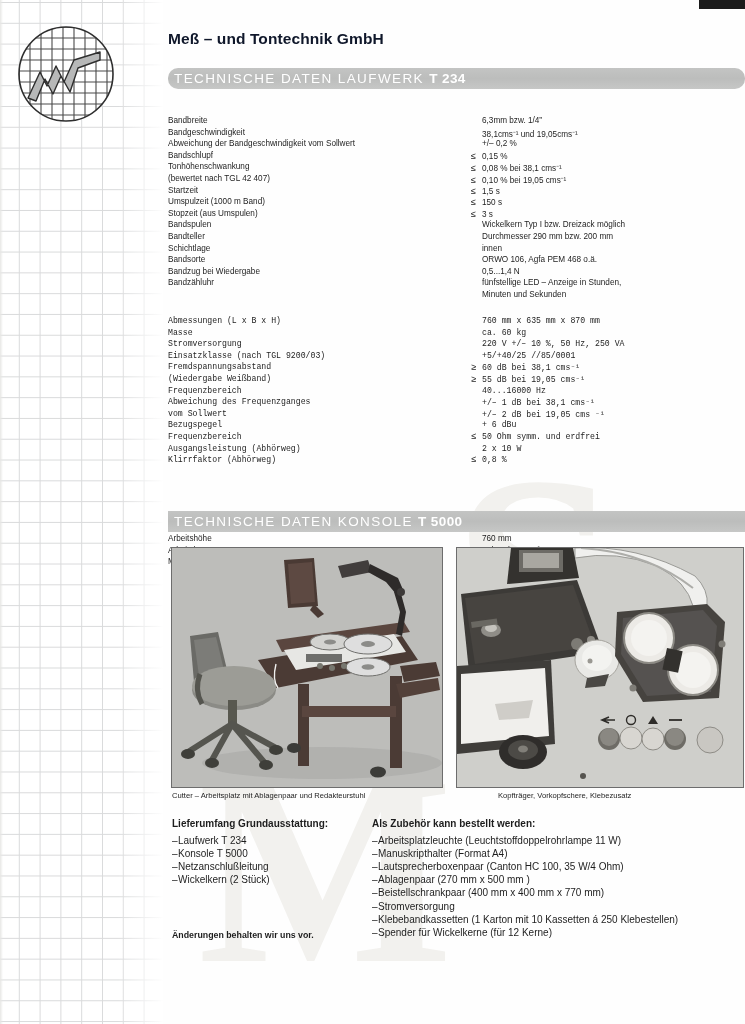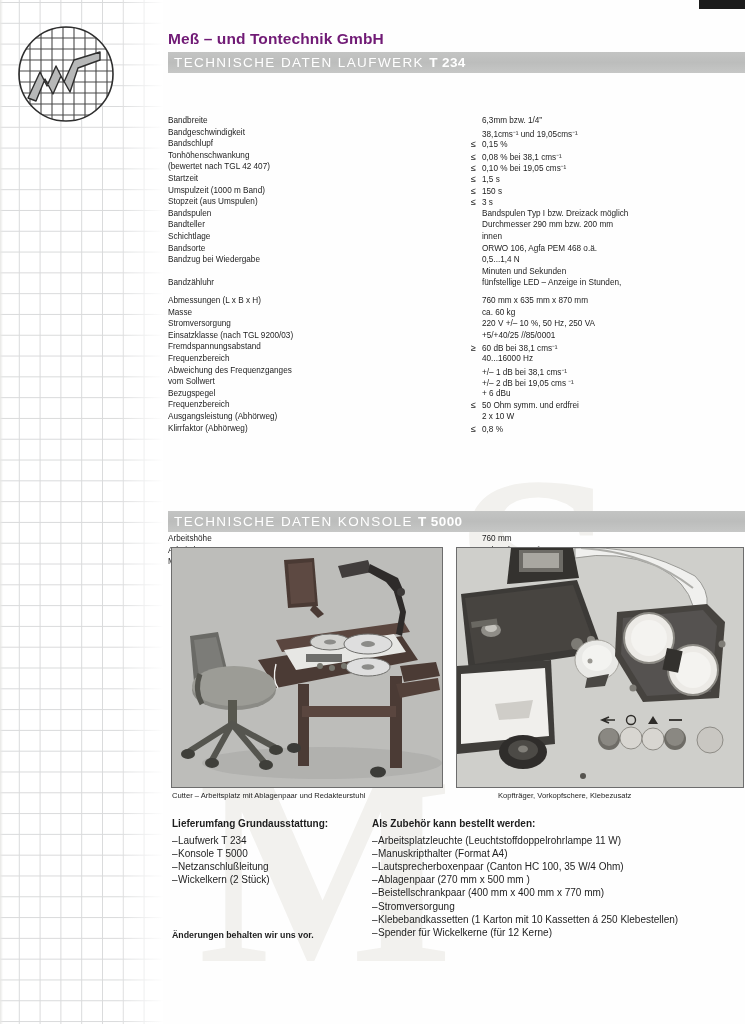--- a/index.html
+++ b/index.html
@@ -83,21 +83,21 @@
     top: 0;
     width: 577px;
     height: 1024px;
   }
 
   .company-title {
     position: absolute;
     left: 0; top: 30px;
     font-size: 15.5px;
     font-weight: 700;
-    color: #701a75;
+    color: #0f172a;
     letter-spacing: 0.1px;
   }
 
   
   .section-bar {
     position: absolute;
     left: 0;
     width: 577px;
     height: 21px;
     background: linear-gradient(to bottom, #c3c4c3 0%, #bcbdbc 50%, #c6c7c6 100%);
@@ -106,21 +106,21 @@
   .section-bar .bar-text {
     position: absolute;
     left: 6px; top: 3px;
     font-size: 13.5px;
     color: #ffffff;
     letter-spacing: 1.4px;
     white-space: nowrap;
   }
   .section-bar .bar-text b { font-weight: 700; letter-spacing: 0.4px; }
 
-  #bar-laufwerk { top: 52px; }
+  #bar-laufwerk { top: 68px; border-radius: 10px; }
   #bar-konsole  { top: 468px; margin-top: 43px; }
 
   
   .spec-block { position: absolute; left: 0; width: 577px; }
   .spec-row {
     position: relative;
     height: 11.6px;
     font-size: 8.2px;
     color: #1d1d1d;
     white-space: nowrap;
@@ -133,21 +133,21 @@
     position: absolute;
     left: 303px; top: 0;
   }
   .spec-row .val .cmp {
     display: inline-block;
     width: 11px;
     font-size: 9px;
   }
 
   #spec-laufwerk-a { top: 116px; }
-  #spec-laufwerk-b { top: 296px; }
+  #spec-laufwerk-b { top: 316px; font-family: Liberation Mono, monospace; }
   #spec-konsole    { top: 500px; margin-top: 34px; }
 
   
   .photo-frame {
     position: absolute;
     border: 1px solid #6d6d6d;
     overflow: hidden;
     background: #b9b9b7;
   }
   #photo-left  { left: 3px;   top: 547px; width: 270px; height: 239px; }
@@ -252,20 +252,24 @@
     <div class="spec-block" id="spec-laufwerk-a">
         <div class="spec-row">
           <span class="lbl">Bandbreite</span>
           <span class="val"><span class="cmp"></span><span>6,3mm bzw. 1/4”</span></span>
         </div>
         <div class="spec-row">
           <span class="lbl">Bandgeschwindigkeit</span>
           <span class="val"><span class="cmp"></span><span>38,1cms⁻¹ und 19,05cms⁻¹</span></span>
         </div>
         <div class="spec-row">
+          <span class="lbl">Abweichung der Bandgeschwindigkeit vom Sollwert</span>
+          <span class="val"><span class="cmp"></span><span>+/– 0,2 %</span></span>
+        </div>
+        <div class="spec-row">
           <span class="lbl">Bandschlupf</span>
           <span class="val"><span class="cmp">≤</span><span>0,15 %</span></span>
         </div>
         <div class="spec-row">
           <span class="lbl">Tonhöhenschwankung</span>
           <span class="val"><span class="cmp">≤</span><span>0,08 % bei 38,1 cms⁻¹</span></span>
         </div>
         <div class="spec-row">
           <span class="lbl">(bewertet nach TGL 42 407)</span>
           <span class="val"><span class="cmp">≤</span><span>0,10 % bei 19,05 cms⁻¹</span></span>
@@ -277,46 +281,46 @@
         <div class="spec-row">
           <span class="lbl">Umspulzeit (1000 m Band)</span>
           <span class="val"><span class="cmp">≤</span><span>150 s</span></span>
         </div>
         <div class="spec-row">
           <span class="lbl">Stopzeit (aus Umspulen)</span>
           <span class="val"><span class="cmp">≤</span><span>3 s</span></span>
         </div>
         <div class="spec-row">
           <span class="lbl">Bandspulen</span>
-          <span class="val"><span class="cmp"></span><span>Bandspulen Typ I bzw. Dreizack möglich</span></span>
+          <span class="val"><span class="cmp"></span><span>Wickelkern Typ I bzw. Dreizack möglich</span></span>
         </div>
         <div class="spec-row">
           <span class="lbl">Bandteller</span>
           <span class="val"><span class="cmp"></span><span>Durchmesser 290 mm bzw. 200 mm</span></span>
         </div>
         <div class="spec-row">
           <span class="lbl">Schichtlage</span>
           <span class="val"><span class="cmp"></span><span>innen</span></span>
         </div>
         <div class="spec-row">
           <span class="lbl">Bandsorte</span>
           <span class="val"><span class="cmp"></span><span>ORWO 106, Agfa PEM 468 o.ä.</span></span>
         </div>
         <div class="spec-row">
           <span class="lbl">Bandzug bei Wiedergabe</span>
           <span class="val"><span class="cmp"></span><span>0,5...1,4 N</span></span>
         </div>
         <div class="spec-row">
+          <span class="lbl">Bandzähluhr</span>
+          <span class="val"><span class="cmp"></span><span>fünfstellige LED – Anzeige in Stunden,</span></span>
+        </div>
+        <div class="spec-row">
           <span class="lbl"></span>
           <span class="val"><span class="cmp"></span><span>Minuten und Sekunden</span></span>
         </div>
-        <div class="spec-row">
-          <span class="lbl">Bandzähluhr</span>
-          <span class="val"><span class="cmp"></span><span>fünfstellige LED – Anzeige in Stunden,</span></span>
-        </div>
       </div>
     <div class="spec-block" id="spec-laufwerk-b">
         <div class="spec-row">
           <span class="lbl">Abmessungen (L x B x H)</span>
           <span class="val"><span class="cmp"></span><span>760 mm x 635 mm x 870 mm</span></span>
         </div>
         <div class="spec-row">
           <span class="lbl">Masse</span>
           <span class="val"><span class="cmp"></span><span>ca. 60 kg</span></span>
         </div>
@@ -324,20 +328,24 @@
           <span class="lbl">Stromversorgung</span>
           <span class="val"><span class="cmp"></span><span>220 V +/– 10 %, 50 Hz, 250 VA</span></span>
         </div>
         <div class="spec-row">
           <span class="lbl">Einsatzklasse (nach TGL 9200/03)</span>
           <span class="val"><span class="cmp"></span><span>+5/+40/25 //85/0001</span></span>
         </div>
         <div class="spec-row">
           <span class="lbl">Fremdspannungsabstand</span>
           <span class="val"><span class="cmp">≥</span><span>60 dB bei 38,1 cms⁻¹</span></span>
+        </div>
+        <div class="spec-row">
+          <span class="lbl">(Wiedergabe Weißband)</span>
+          <span class="val"><span class="cmp">≥</span><span>55 dB bei 19,05 cms⁻¹</span></span>
         </div>
         <div class="spec-row">
           <span class="lbl">Frequenzbereich</span>
           <span class="val"><span class="cmp"></span><span>40...16000 Hz</span></span>
         </div>
         <div class="spec-row">
           <span class="lbl">Abweichung des Frequenzganges</span>
           <span class="val"><span class="cmp"></span><span>+/– 1 dB bei 38,1 cms⁻¹</span></span>
         </div>
         <div class="spec-row">

